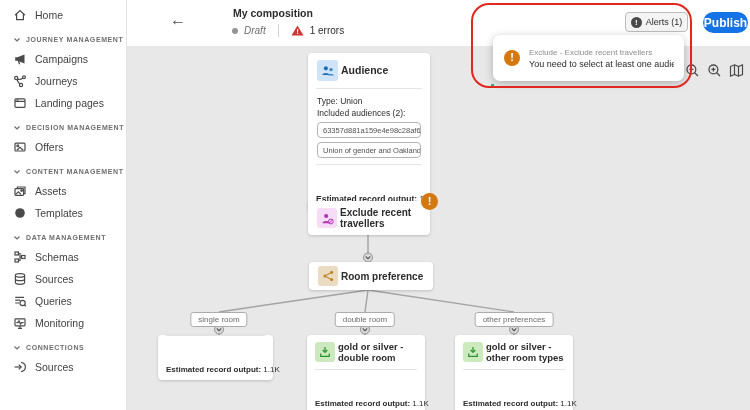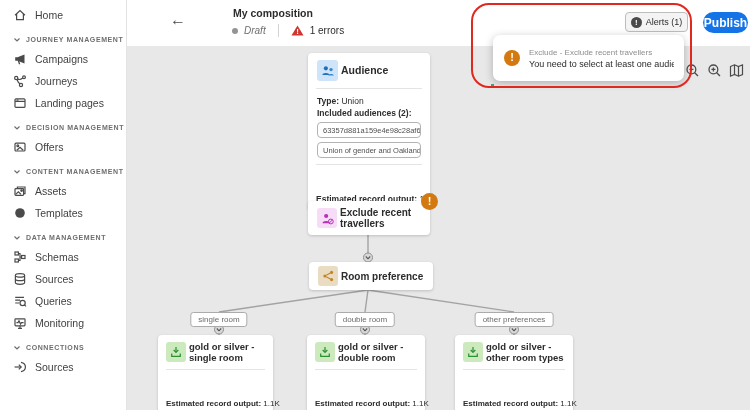--- a/index.html
+++ b/index.html
@@ -30,21 +30,21 @@
   .canvas { position:absolute; left:127px; top:46px; width:623px; height:364px; background:#e8e8e8; }
   .edges { position:absolute; left:0; top:0; z-index:0; }
 
   .node { position:absolute; background:#fff; border-radius:4px; box-shadow:0 1px 3px rgba(0,0,0,.18); z-index:2; cursor:pointer; }
   .node-head { display:flex; align-items:center; gap:3px; padding:7px 9px; }
   .node-ico { width:21px; height:21px; border-radius:3px; display:flex; align-items:center; justify-content:center; flex:0 0 auto; }
   .node-title { font-size:10px; font-weight:bold; line-height:11px; color:#2c2c2c; }
   .node-div { border-top:1px solid #e4e4e4; margin:0 8px; }
   .aud-body { padding:5px 9px 6px; }
   .kv { font-size:8.5px; margin-top:2px; }
-  .kv b { font-weight:bold;margin-top:24px; }
+  .kv b { font-weight:normal;margin-top:24px; }
   .kv .v { color:#2c2c2c; }
   .chip { border:1px solid #b3b3b3; border-radius:4px; background:#fff; font-size:7.5px; color:#505050; padding:2.5px 5px; margin-top:4px; white-space:nowrap; overflow:hidden; }
   .node-foot { padding:5px 8px 6px; font-size:8px; white-space:nowrap;margin-top:24px; }
   .node-foot b { font-weight:bold; }
   .aud-foot { text-align:center; font-size:8.5px; }
 
   .warn-badge { position:absolute; right:-8px; top:-8px; width:17px; height:17px; border-radius:50%; background:#d3790f; color:#fff; font-size:11px; font-weight:bold; text-align:center; line-height:16px; z-index:3; }
 
   .branch-label { position:absolute; transform:translateX(-50%); background:#fff; border:1px solid #ababab; border-radius:3px; font-size:8px; color:#6b6b6b; padding:2px 7px; white-space:nowrap; z-index:2; }
 
@@ -295,30 +295,20 @@
       </span>
       <span class="node-title">Room preference</span>
     </div>
   </div>
 
   <div class="branch-label" style="left:92px; top:266px;">single room</div>
   <div class="branch-label" style="left:238px; top:266px;">double room</div>
   <div class="branch-label" style="left:387px; top:266px;">other preferences</div>
 
   <div class="node" style="left:31px; top:289px; width:115px;">
-    <div class="node-head" style="padding:6px 8px;">
-      <span class="node-ico" style="width:20px;height:20px;background:#cdeabf;">
-        <svg width="14" height="14" viewBox="0 0 18 18" fill="none" stroke="#2c9231" stroke-width="1.6">
-            <path d="M9,2.5 V9"></path>
-            <path d="M6,6.5 L9,9.6 L12,6.5"></path>
-            <path d="M3.5,11 V14.5 H14.5 V11"></path>
-          </svg>
-      </span>
-      <span class="node-title" style="font-size:9.5px;width:78px;">gold or silver - single room</span>
-    </div>
     <div class="node-div"></div>
     <div class="node-foot"><b>Estimated record output:</b> <span>1.1K</span></div>
   </div>
 
   <div class="node" style="left:180px; top:289px; width:118px;">
     <div class="node-head" style="padding:6px 8px;">
       <span class="node-ico" style="width:20px;height:20px;background:#cdeabf;">
         <svg width="14" height="14" viewBox="0 0 18 18" fill="none" stroke="#2c9231" stroke-width="1.6">
             <path d="M9,2.5 V9"></path>
             <path d="M6,6.5 L9,9.6 L12,6.5"></path>

